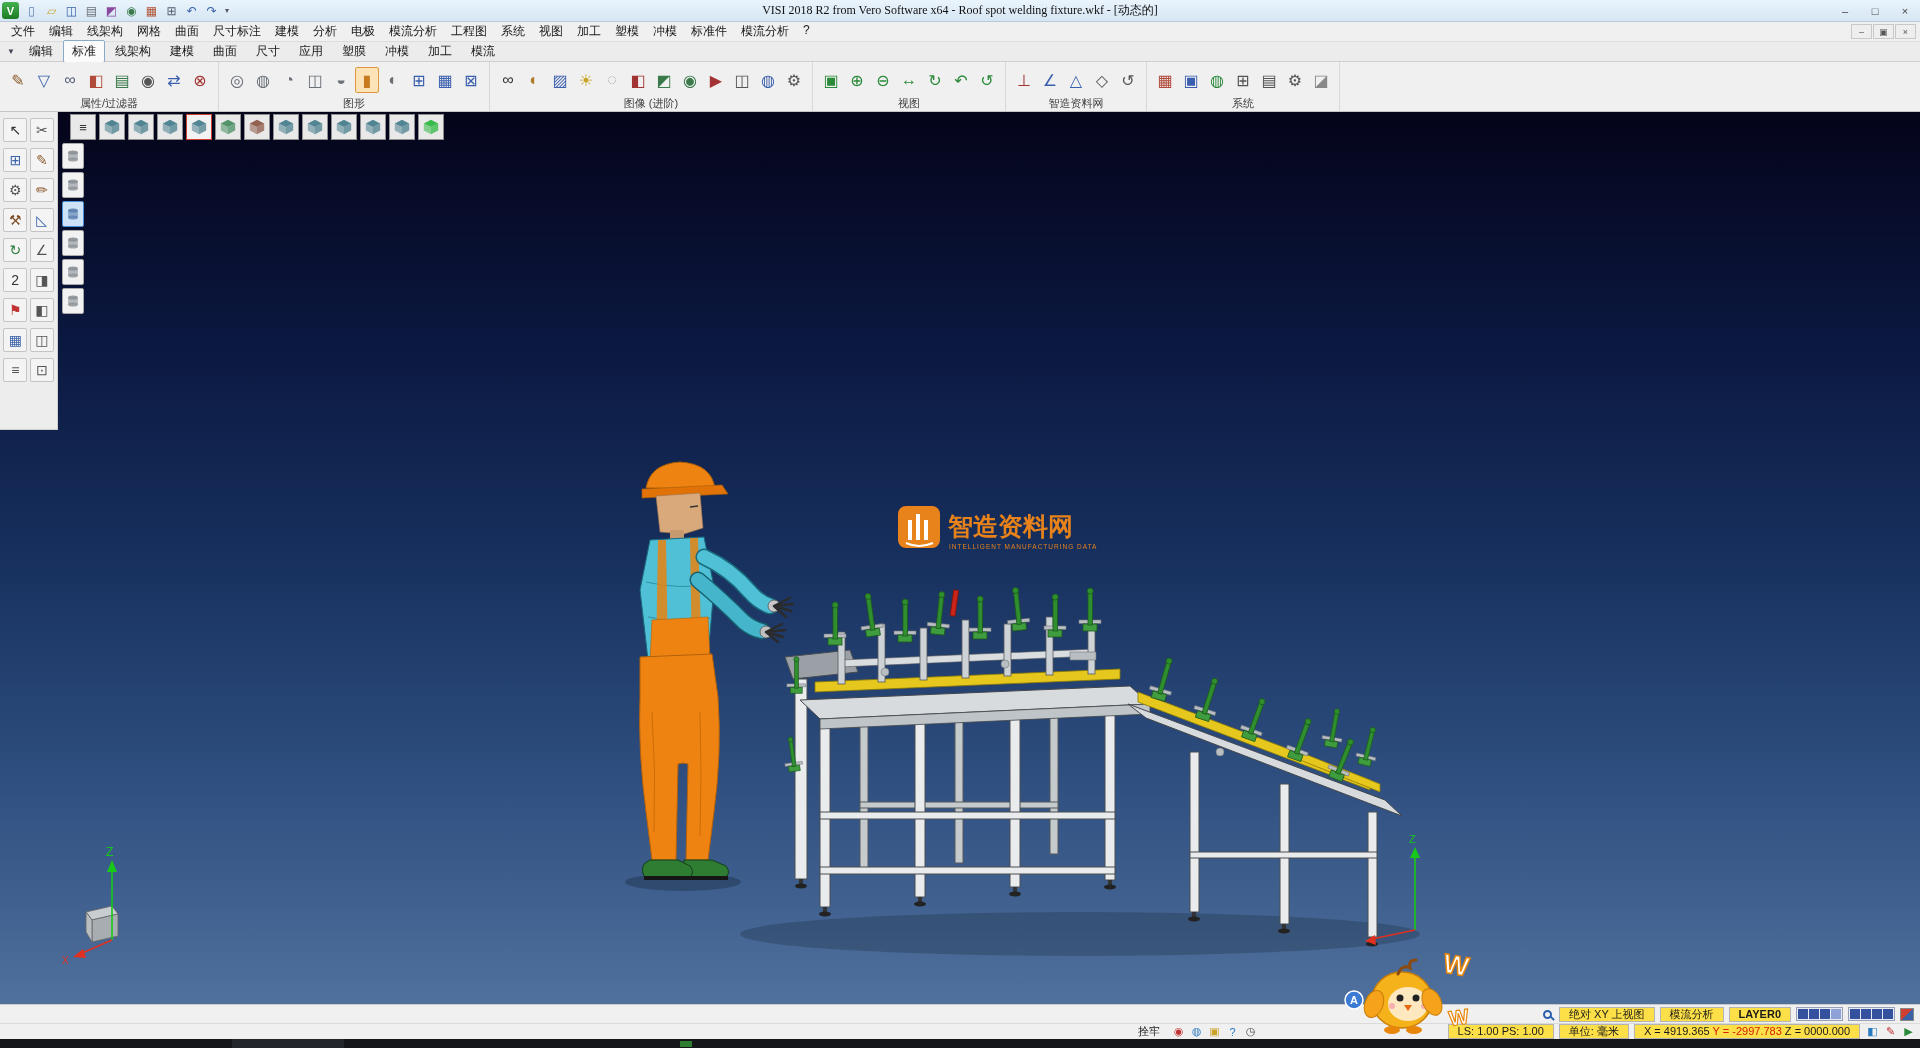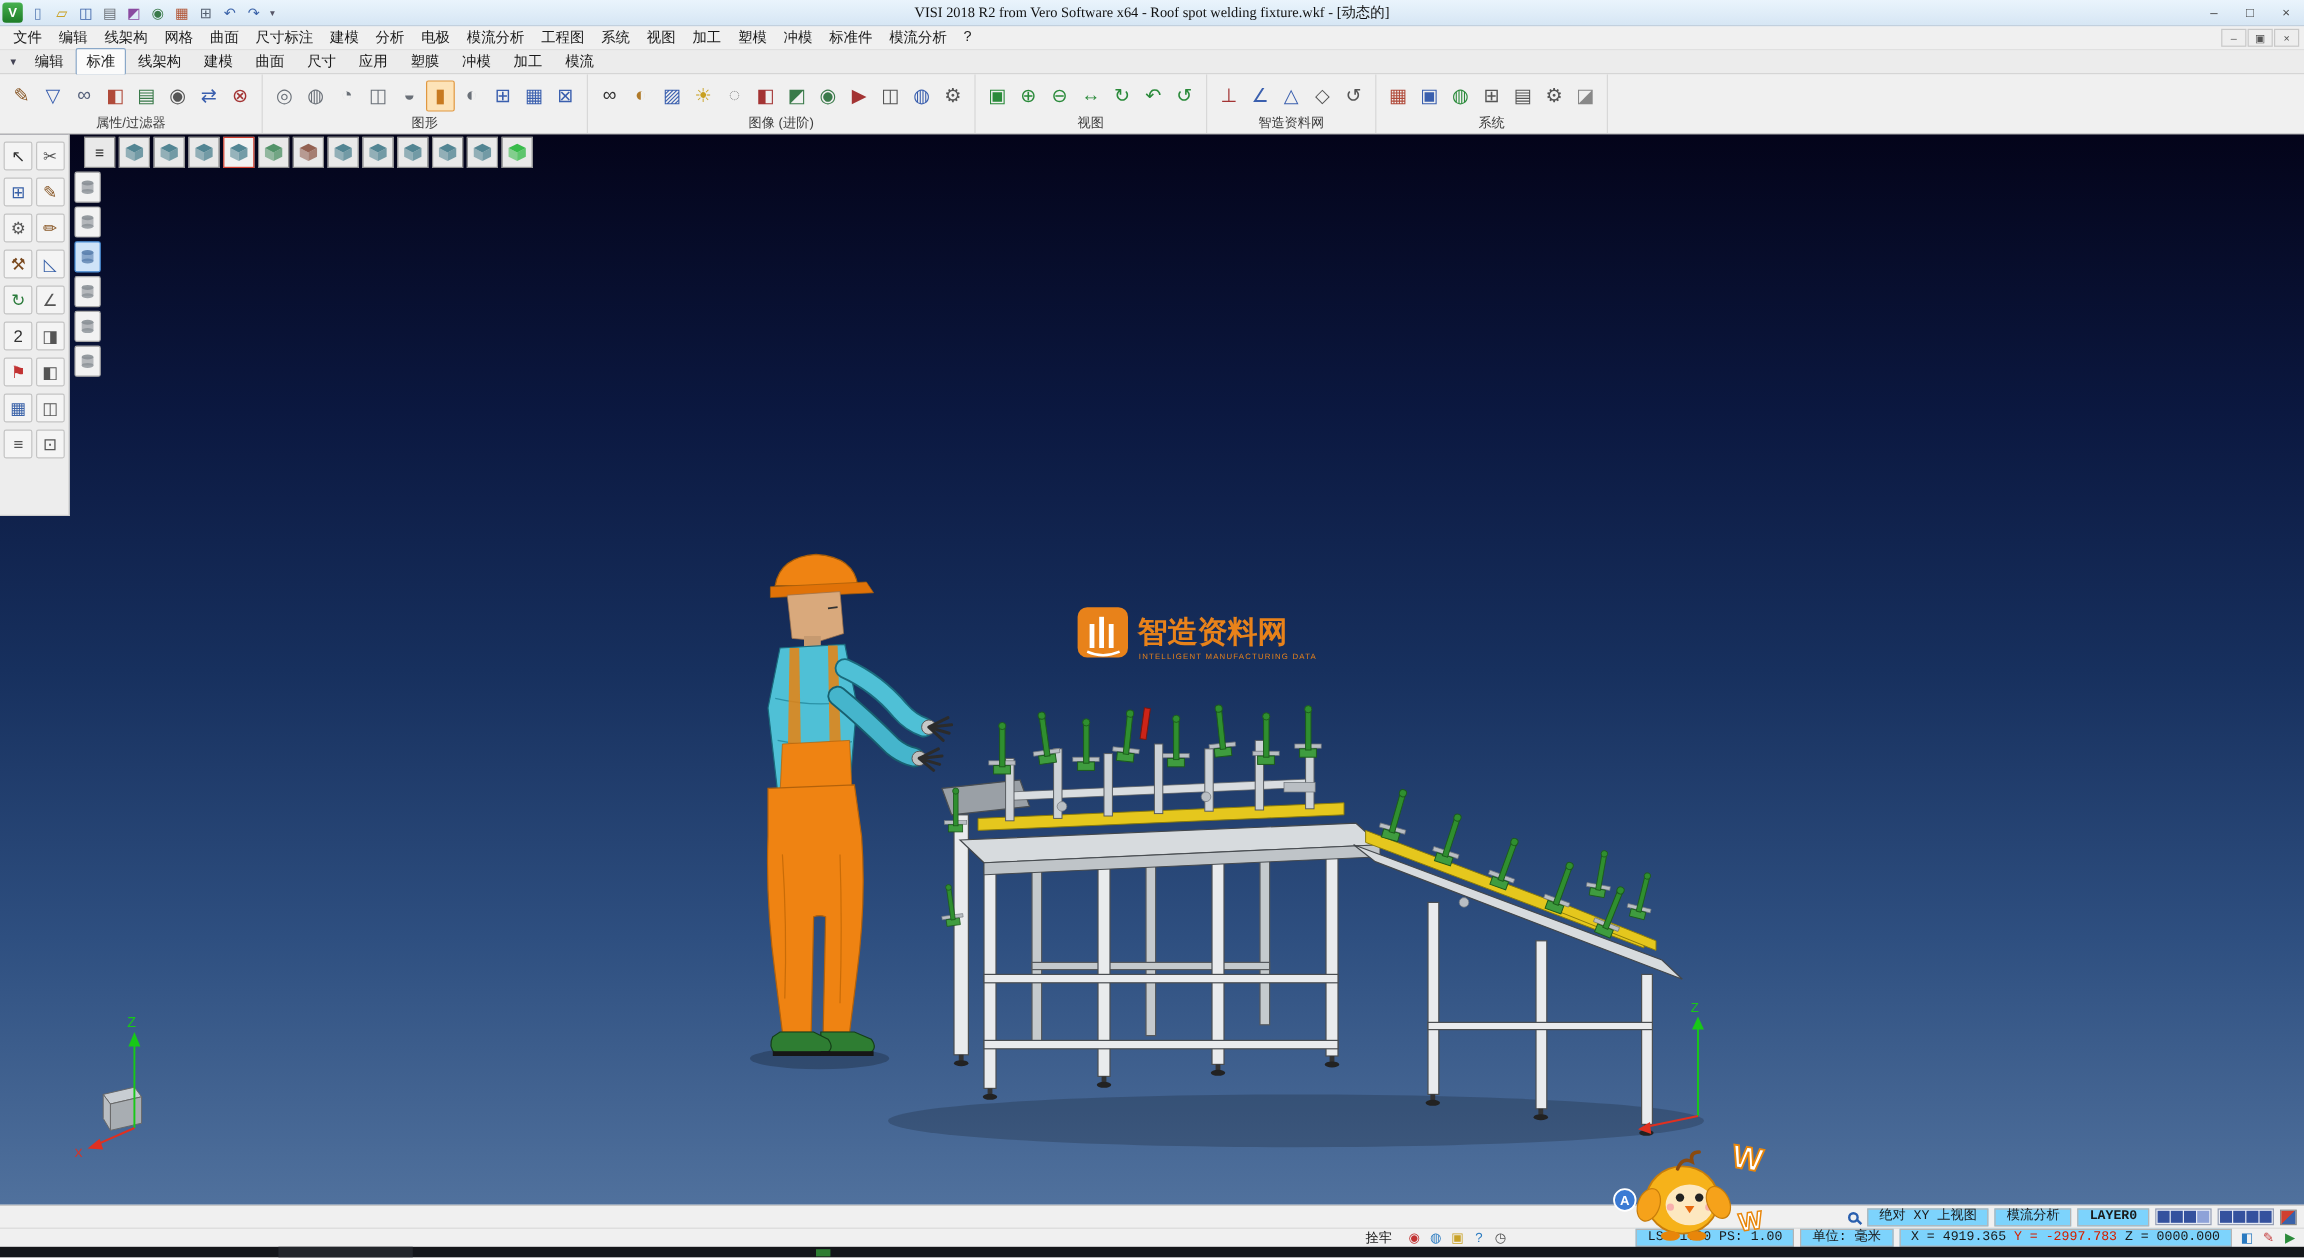--- a/index.html
+++ b/index.html
@@ -69,22 +69,22 @@
   .layer-btn { width:22px; height:26px; background:#f2f2f2; border:1px solid #a8a8a8; border-radius:2px;
     display:flex; align-items:center; justify-content:center; color:#8a9096; }
   .layer-btn[data-active="true"] { background:#cfe3f8; border-color:#4a90d9; color:#5a7fae; }
 
   
   .statusbar1 { position:absolute; left:0; top:1004px; width:1920px; height:19px; background:#f0f0f0;
     border-top:1px solid #c9c9c9; display:flex; align-items:center; justify-content:flex-end;
     gap:5px; font-size:11px; padding-right:6px; }
   .statusbar2 { position:absolute; left:0; top:1023px; width:1920px; height:16px; background:#f0f0f0;
     border-top:1px solid #dadada; display:flex; align-items:center; font-size:11px; }
-  .sb-cell { border:1px solid #b4b4b4; background:#7dd3fc; padding:0 9px; height:15px; line-height:13px;
-    white-space:nowrap;font-family:Liberation Mono, monospace; }
+  .sb-cell { border:1px solid #b4b4b4; background:#fde047; padding:0 9px; height:15px; line-height:13px;
+    white-space:nowrap; }
   .sb-plain { padding:0 6px; white-space:nowrap; }
   .layer-cell { font-weight:bold; }
   .magnifier { width:9px; height:9px; border:2px solid #2a5fae; border-radius:50%; position:relative; margin-right:2px; }
   .magnifier::after { content:""; position:absolute; width:6px; height:2px; background:#2a5fae;
     transform:rotate(45deg); right:-5px; bottom:-2px; }
   .seg-bar { display:flex; gap:1px; border:1px solid #97a0b5; background:#e6eaf4; padding:1px; height:14px; }
   .seg { width:10px; height:10px; }
   .sb-icon { width:15px; height:14px; display:flex; align-items:center; justify-content:center; font-size:11px; }
   .sb2-left { display:flex; align-items:center; gap:5px; margin-left:1132px; }
   .sb2-right { display:flex; align-items:center; gap:5px; margin-left:auto; padding-right:4px; }

